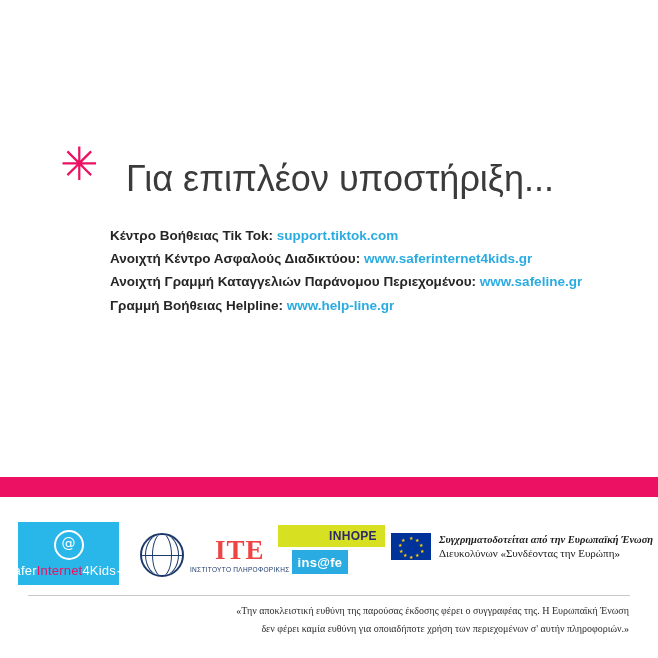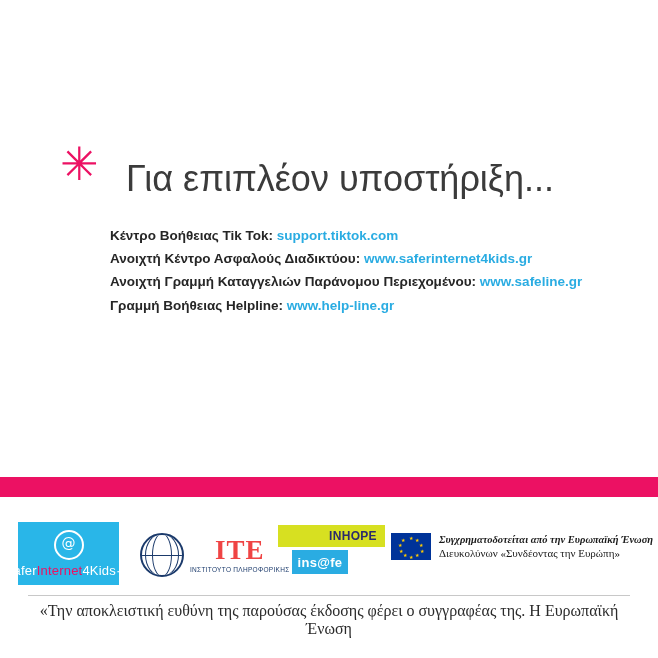--- a/index.html
+++ b/index.html
@@ -278,23 +278,23 @@
     top: 595px;
     width: 602px;
     height: 1px;
     background: #c8c8c8;
   }
   .disclaimer {
     position: absolute;
     left: 29px;
     top: 602px;
     width: 600px;
-    text-align: center;
+    text-align: right;
     font-family: "Liberation Serif", serif;
-    font-size: 16px;
+    font-size: 10px;
     line-height: 18px;
     color: #2b2b2b;
   }
 </style>
 </head>
 <body>
 
 <div class="page">
 
   <div class="title-row">
@@ -368,15 +368,16 @@
         <div class="t1">Συγχρηματοδοτείται από την Ευρωπαϊκή Ένωση</div>
         <div class="t2">Διευκολύνων «Συνδέοντας την Ευρώπη»</div>
       </div>
     </div>
 
   </div>
 
   <div class="divider"></div>
   <div class="disclaimer">
     <div>«Την αποκλειστική ευθύνη της παρούσας έκδοσης φέρει ο συγγραφέας της. Η Ευρωπαϊκή Ένωση</div>
+    <div>δεν φέρει καμία ευθύνη για οποιαδήποτε χρήση των περιεχομένων σ' αυτήν πληροφοριών.»</div>
   </div>
 
 </div>
 
 </body></html>

